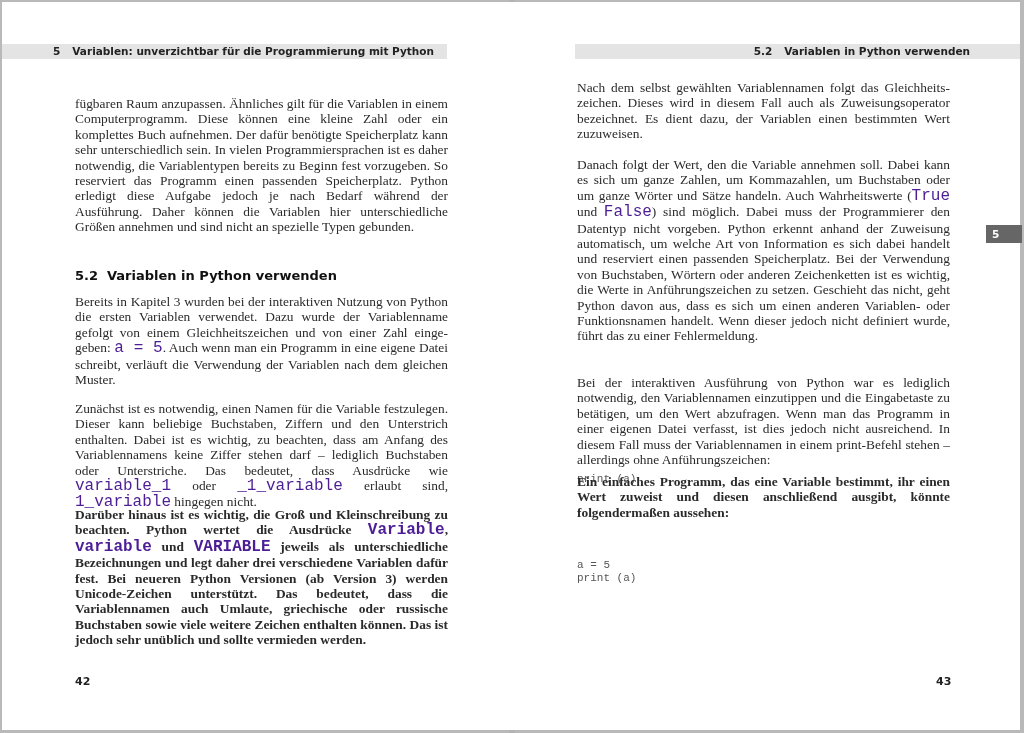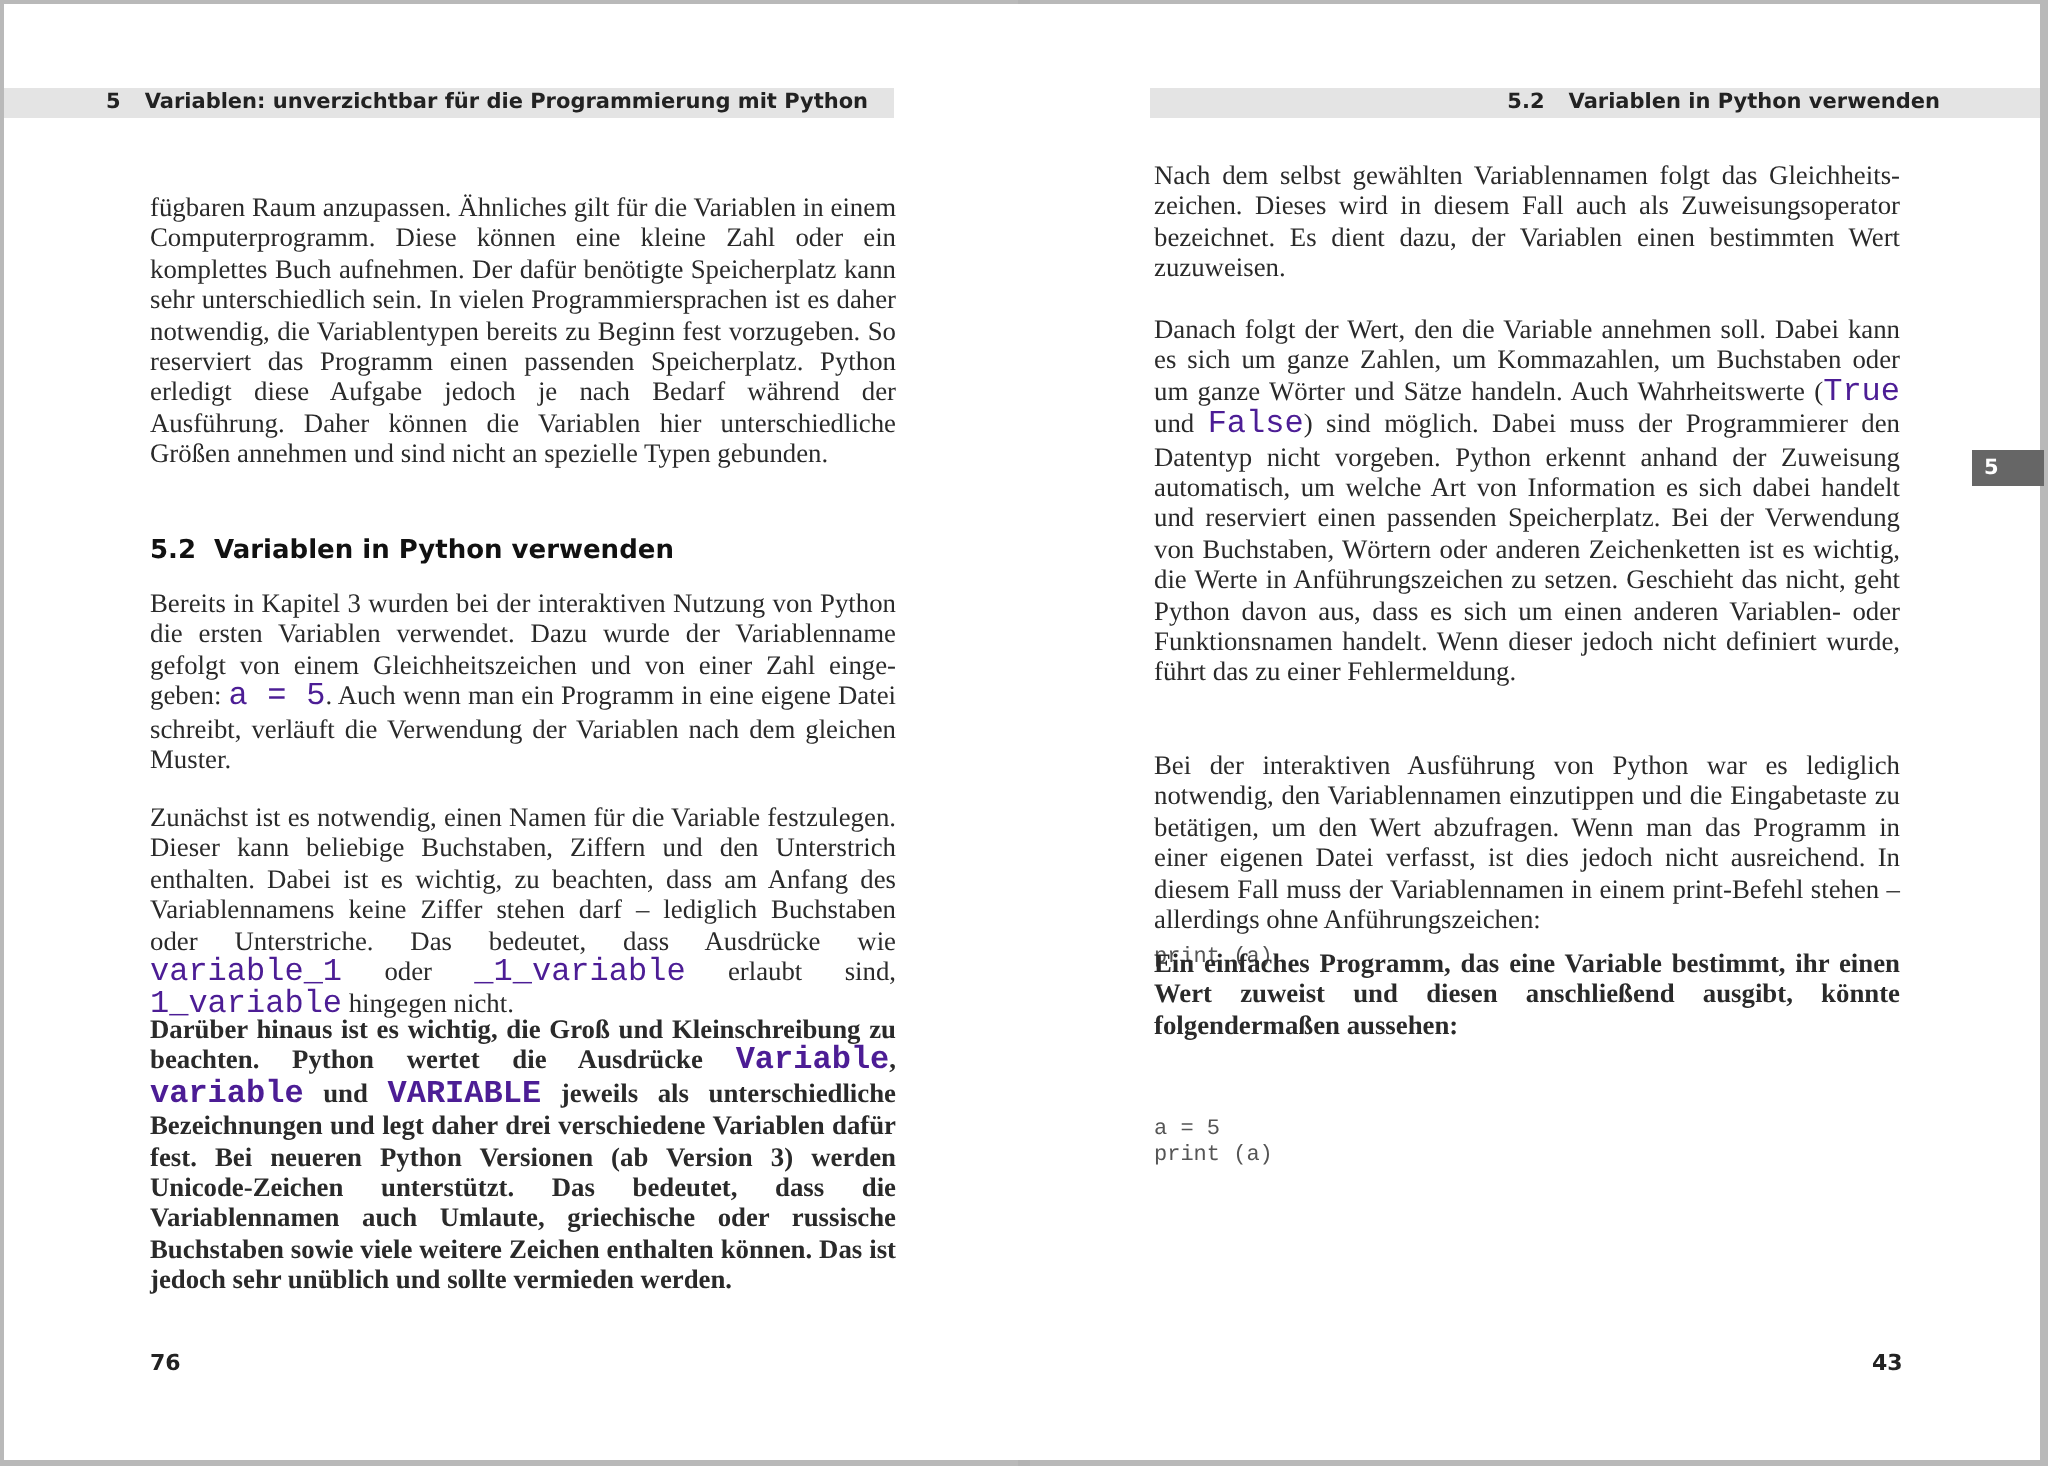--- a/index.html
+++ b/index.html
@@ -96,21 +96,21 @@
   </div>
 
   <div class="body-text" style="top:399px;">
     <p><span>Zunächst ist es notwendig, einen Namen für die Variable festzulegen. Dieser kann beliebige Buchstaben, Ziffern und den Unterstrich enthal­ten. Dabei ist es wichtig, zu beachten, dass am Anfang des Variablenna­mens keine Ziffer stehen darf – lediglich Buchstaben oder Unterstriche. Das bedeutet, dass Ausdrücke wie </span><code>variable_1</code><span> oder </span><code>_1_variable</code><span> erlaubt sind, </span><code>1_variable</code><span> hingegen nicht.</span></p>
   </div>
 
   <div class="body-text" style="top:505px;font-weight:bold;">
     <p><span>Darüber hinaus ist es wichtig, die Groß und Kleinschreibung zu beachten. Python wertet die Ausdrücke </span><code>Variable</code><span>, </span><code>variable</code><span> und </span><code>VARIABLE</code><span> jeweils als unterschiedliche Bezeichnungen und legt daher drei verschiedene Variablen dafür fest. Bei neueren Py­thon Versionen (ab Version 3) werden Unicode-Zeichen unter­stützt. Das bedeutet, dass die Variablennamen auch Umlaute, grie­chische oder russische Buchstaben sowie viele weitere Zeichen enthalten können. Das ist jedoch sehr unüblich und sollte vermieden werden.</span></p>
   </div>
 
-  <div class="page-number">76</div>
+  <div class="page-number">42</div>
 </div>
 
 <div class="page page-right">
   <div class="running-head">
     <span class="rh-num">5.2</span><span>Variablen in Python verwenden</span>
   </div>
 
   <div class="body-text" style="top:78px;">
     <p>Nach dem selbst gewählten Variablennamen folgt das Gleichheits­zeichen. Dieses wird in diesem Fall auch als Zuweisungsoperator bezeichnet. Es dient dazu, der Variablen einen bestimmten Wert zuzuweisen.</p>
   </div>

